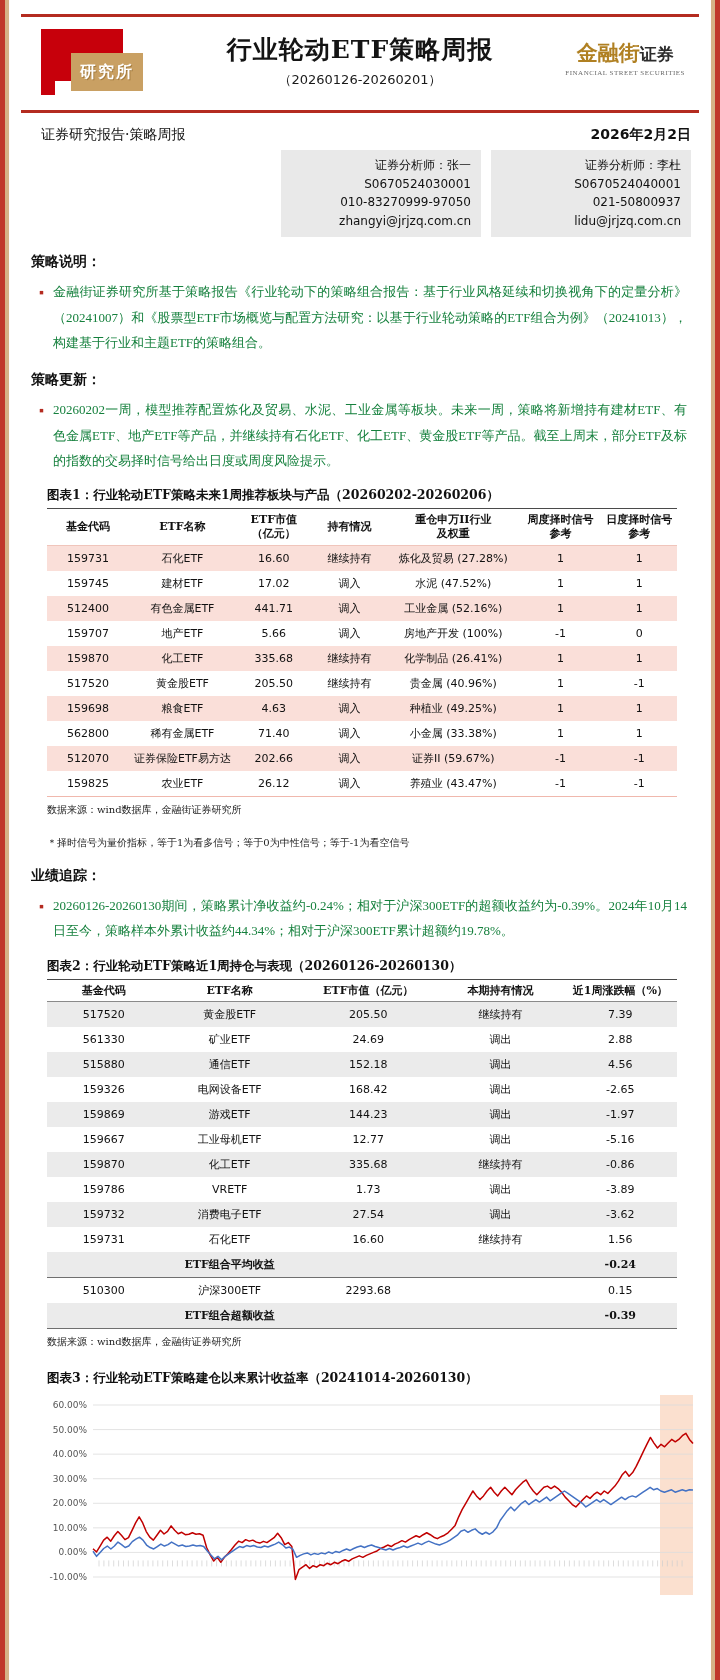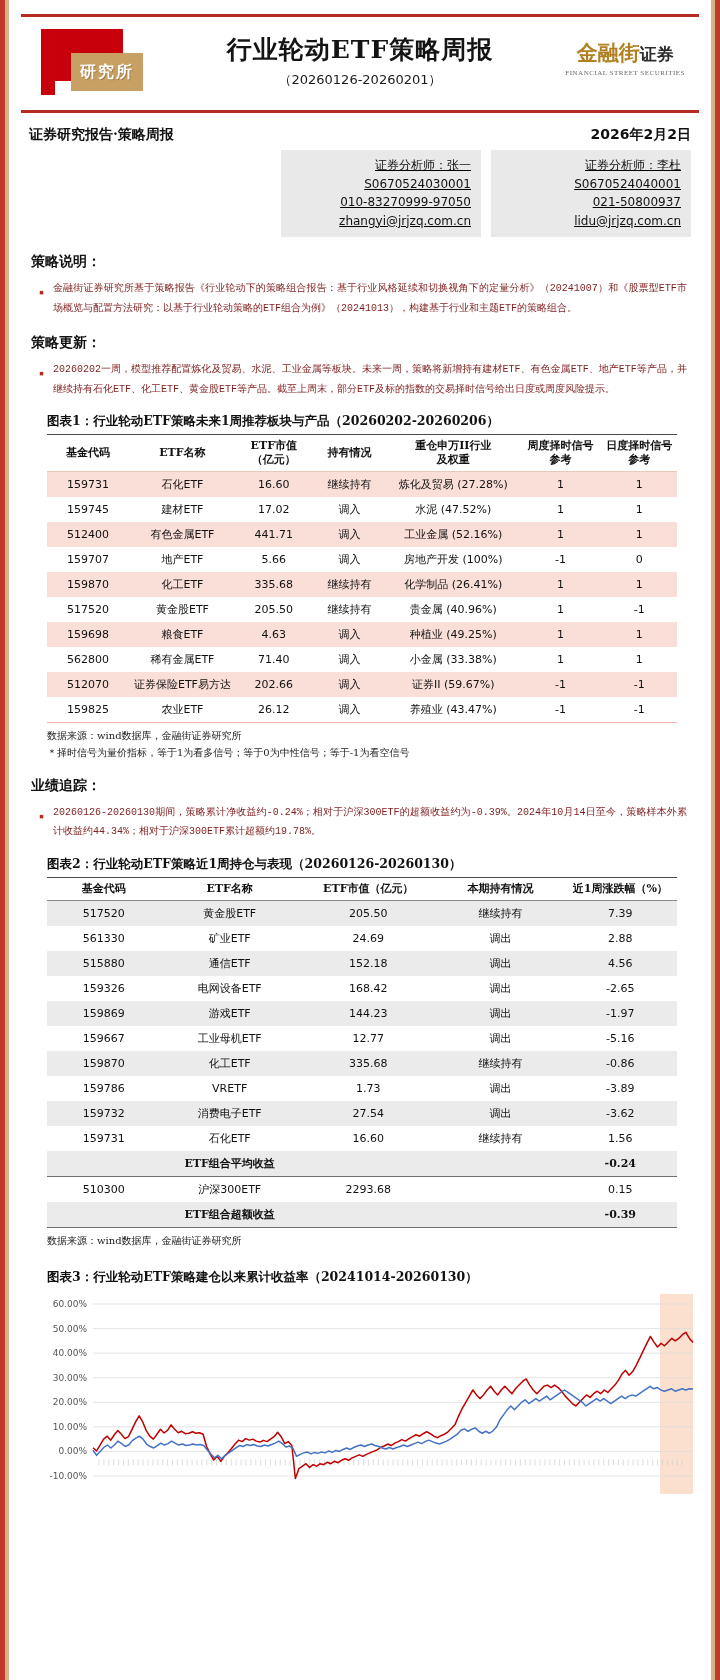--- a/index.html
+++ b/index.html
@@ -72,43 +72,43 @@
   .brand-cn .suffix { color: #2c2c2c; font-size: 17px; }
   .brand-en { font-size: 7px; color: #6b6b6b; letter-spacing: .5px; margin-top: 2px;
               font-family: "Liberation Serif", serif; }
   .header-rule { height: 3px; background: #b42b20; margin: 4px 0 0 0; }
 
   
   .report-bar {
     display: flex; justify-content: space-between; align-items: baseline;
     padding: 13px 8px 6px 8px;
   }
-  .report-kind { font-size: 14px; font-weight: bold; color: #111; font-family: "DejaVu Serif", serif; }
+  .report-kind { font-size: 14px; font-weight: normal; color: #111; font-family: "DejaVu Serif", serif; margin-left: 12px; }
   .report-date { font-size: 14px; font-weight: bold; color: #111; font-family: "DejaVu Sans", sans-serif; }
 
-  .analysts { display: flex; justify-content: flex-end; gap: 10px; padding: 0 8px; text-decoration: underline; }
+  .analysts { display: flex; justify-content: flex-end; gap: 10px; padding: 0 8px; }
   .analyst-card {
     background: #e9e9e9; width: 200px; padding: 6px 10px 7px 10px;
     text-align: right; line-height: 1.55;
   }
   .analyst-card .nm { font-size: 12px; color: #111; font-family: "DejaVu Serif", serif; }
   .analyst-card .li { font-size: 12px; color: #111; font-family: "DejaVu Sans", sans-serif; }
 
   
   .sec-head {
     font-size: 14px; font-weight: bold; color: #111;
     margin: 16px 0 8px 10px; font-family: "DejaVu Serif", serif;
   }
   .bullet { display: flex; margin: 0 0 6px 18px; }
   .bullet .dot {
     color: #b42b20; font-size: 14px; line-height: 1.95; margin-right: 9px; flex: 0 0 auto;
   }
   .bullet .txt {
-    font-size: 10px; line-height: 1.95; color: #7f1d1d; text-align: justify;
-    font-family: Liberation Mono, monospace; padding-right: 12px;
+    font-size: 13px; line-height: 1.95; color: #15803d; text-align: justify;
+    font-family: Liberation Serif, serif; padding-right: 12px;
   }
 
   
   .fig-title {
     font-size: 12.5px; font-weight: bold; color: #111;
     margin: 14px 0 4px 26px; font-family: "DejaVu Serif", serif;
   }
   table.tbl { width: calc(100% - 48px); margin-left: 26px; border-collapse: collapse; }
   table.tbl th, table.tbl td {
     font-size: 11px; color: #111; text-align: center; padding: 4px 2px;
@@ -299,21 +299,21 @@
             <td>农业ETF</td>
             <td>26.12</td>
             <td>调入</td>
             <td>养殖业 (43.47%)</td>
             <td>-1</td>
             <td>-1</td>
           </tr>
         </tbody>
     </table>
     <div class="src">数据来源：wind数据库，金融街证券研究所</div>
-    <div class="src" style="margin-top:1px;">＊择时信号为量价指标，等于1为看多信号；等于0为中性信号；等于-1为看空信号</div>
+    <div class="src" style="margin-top:17px;">＊择时信号为量价指标，等于1为看多信号；等于0为中性信号；等于-1为看空信号</div>
 
     <div class="sec-head">业绩追踪：</div>
     <div class="bullet">
       <span class="dot">▪</span>
       <span class="txt">20260126-20260130期间，策略累计净收益约-0.24%；相对于沪深300ETF的超额收益约为-0.39%。2024年10月14日至今，策略样本外累计收益约44.34%；相对于沪深300ETF累计超额约19.78%。</span>
     </div>
 
     <div class="fig-title">图表2：行业轮动ETF策略近1周持仓与表现（20260126-20260130）</div>
     <table class="tbl" id="t2">
       <thead>

